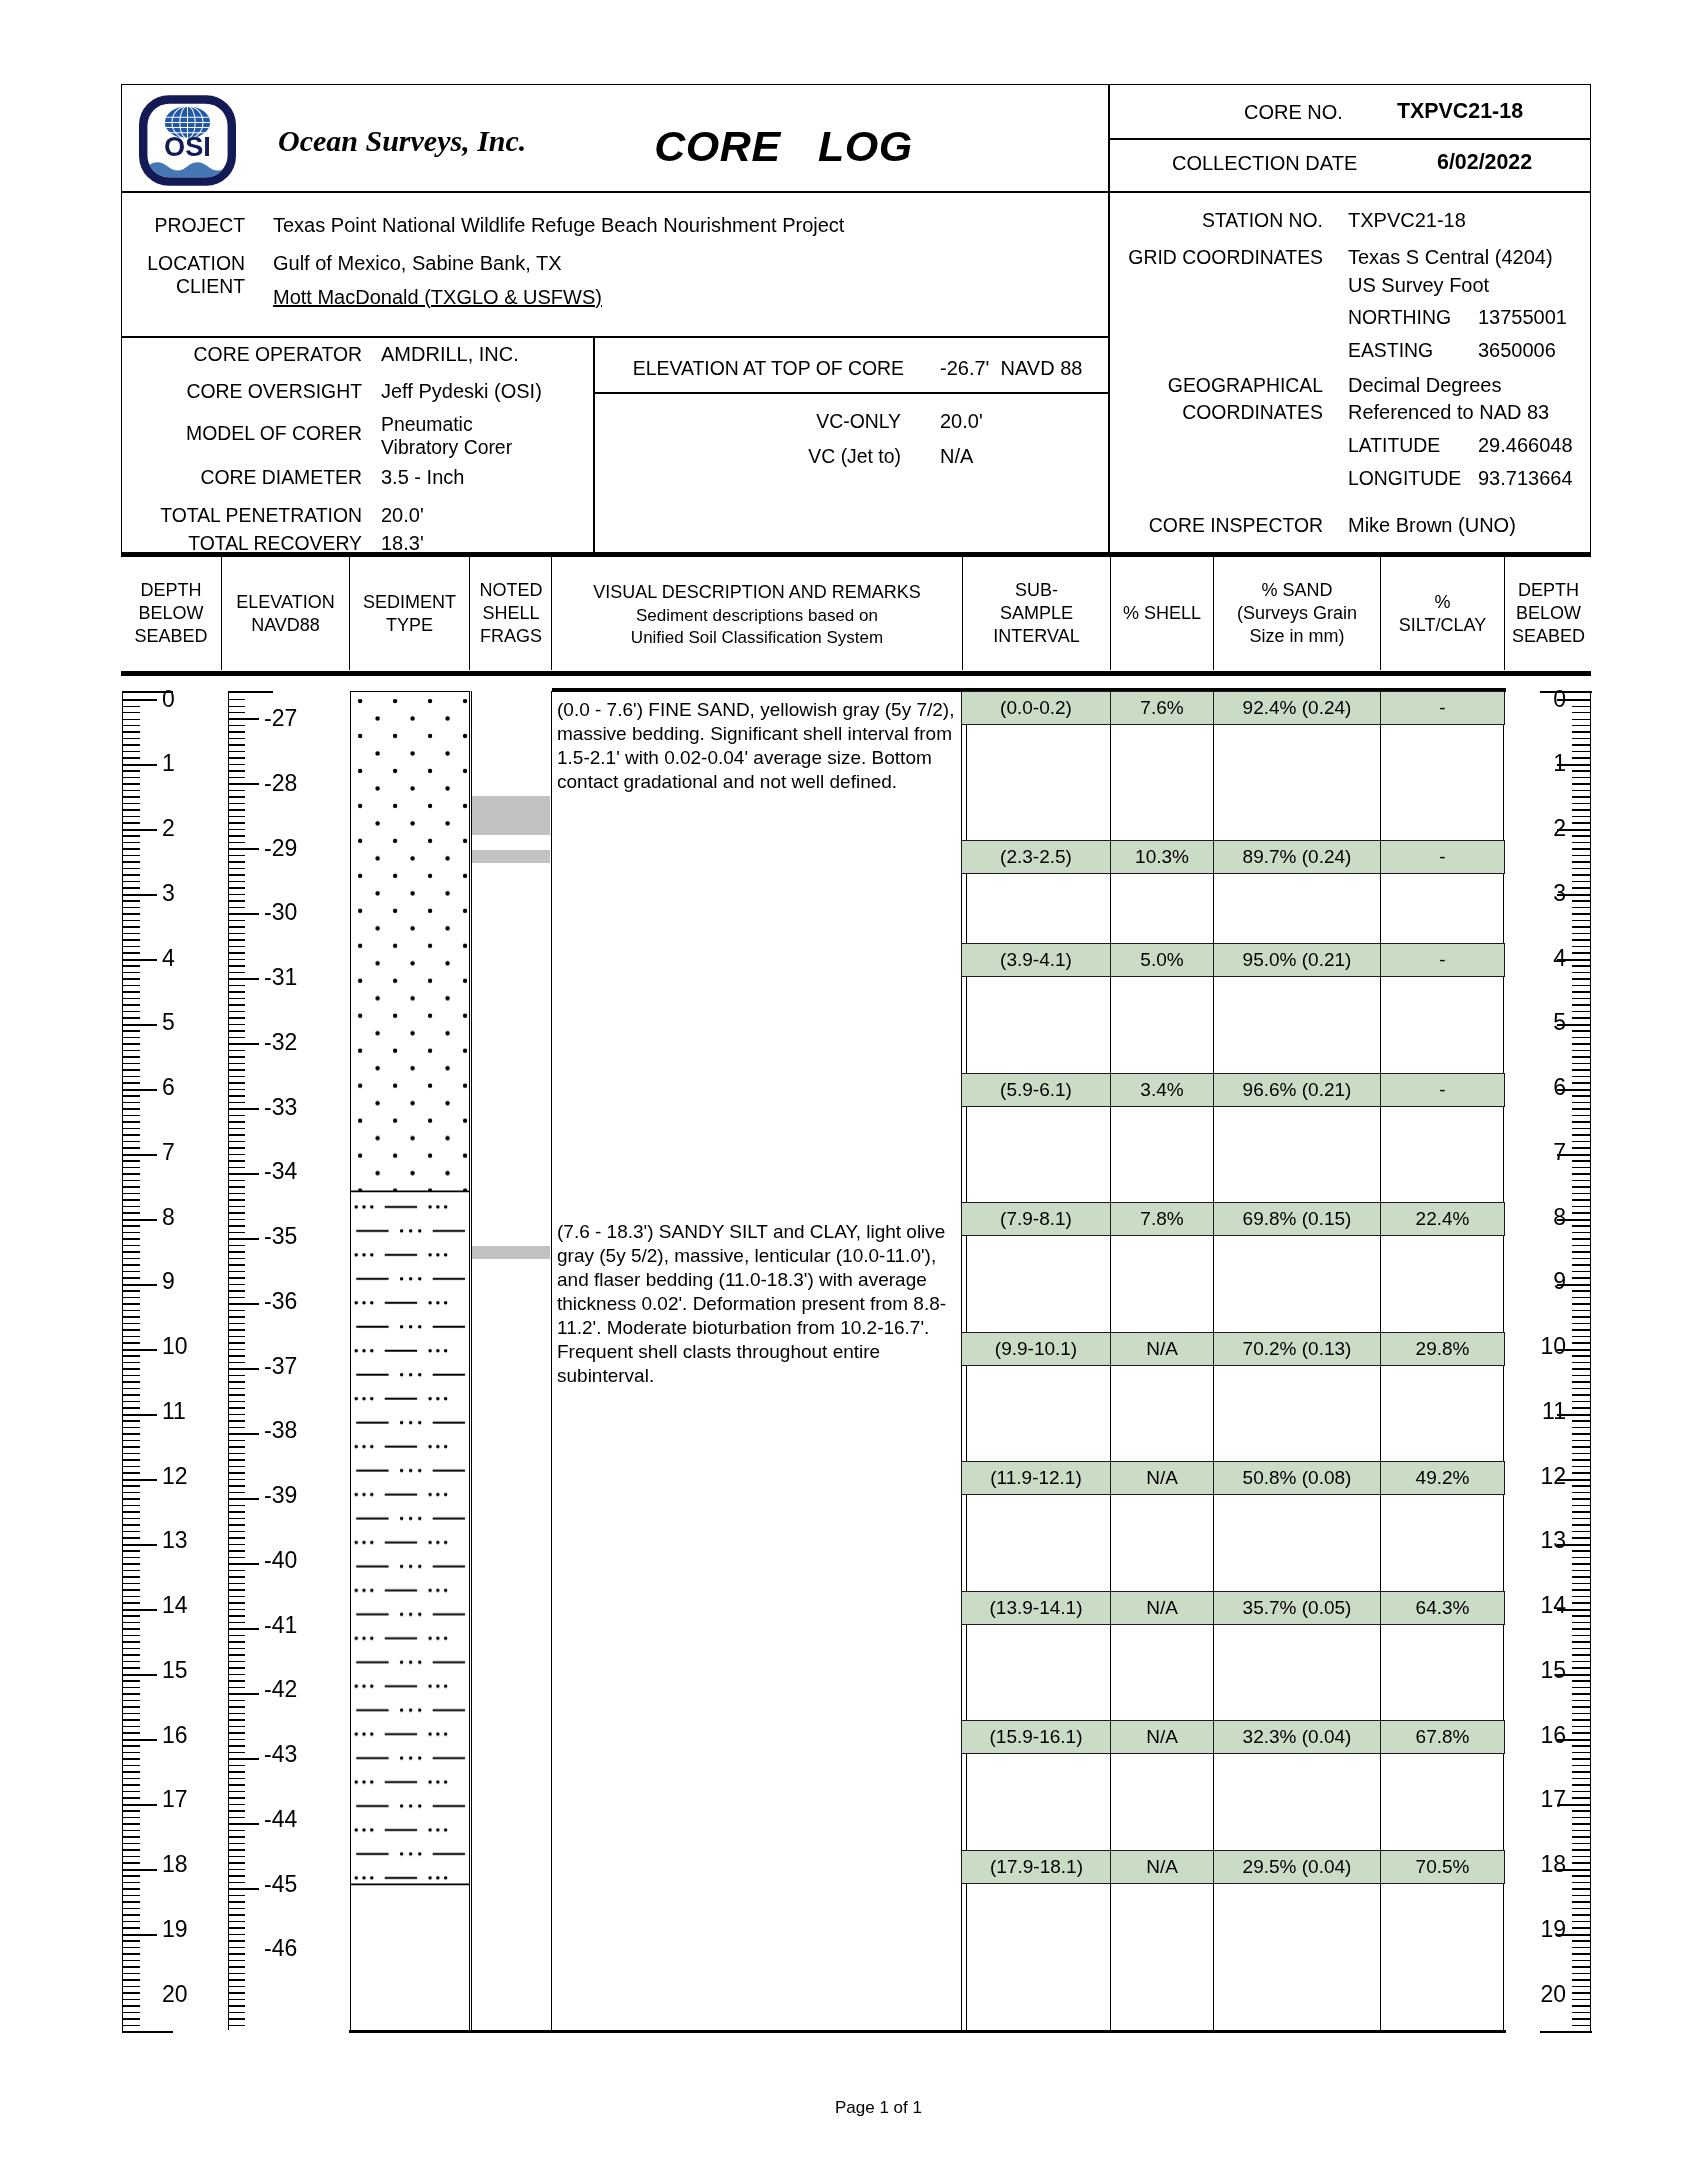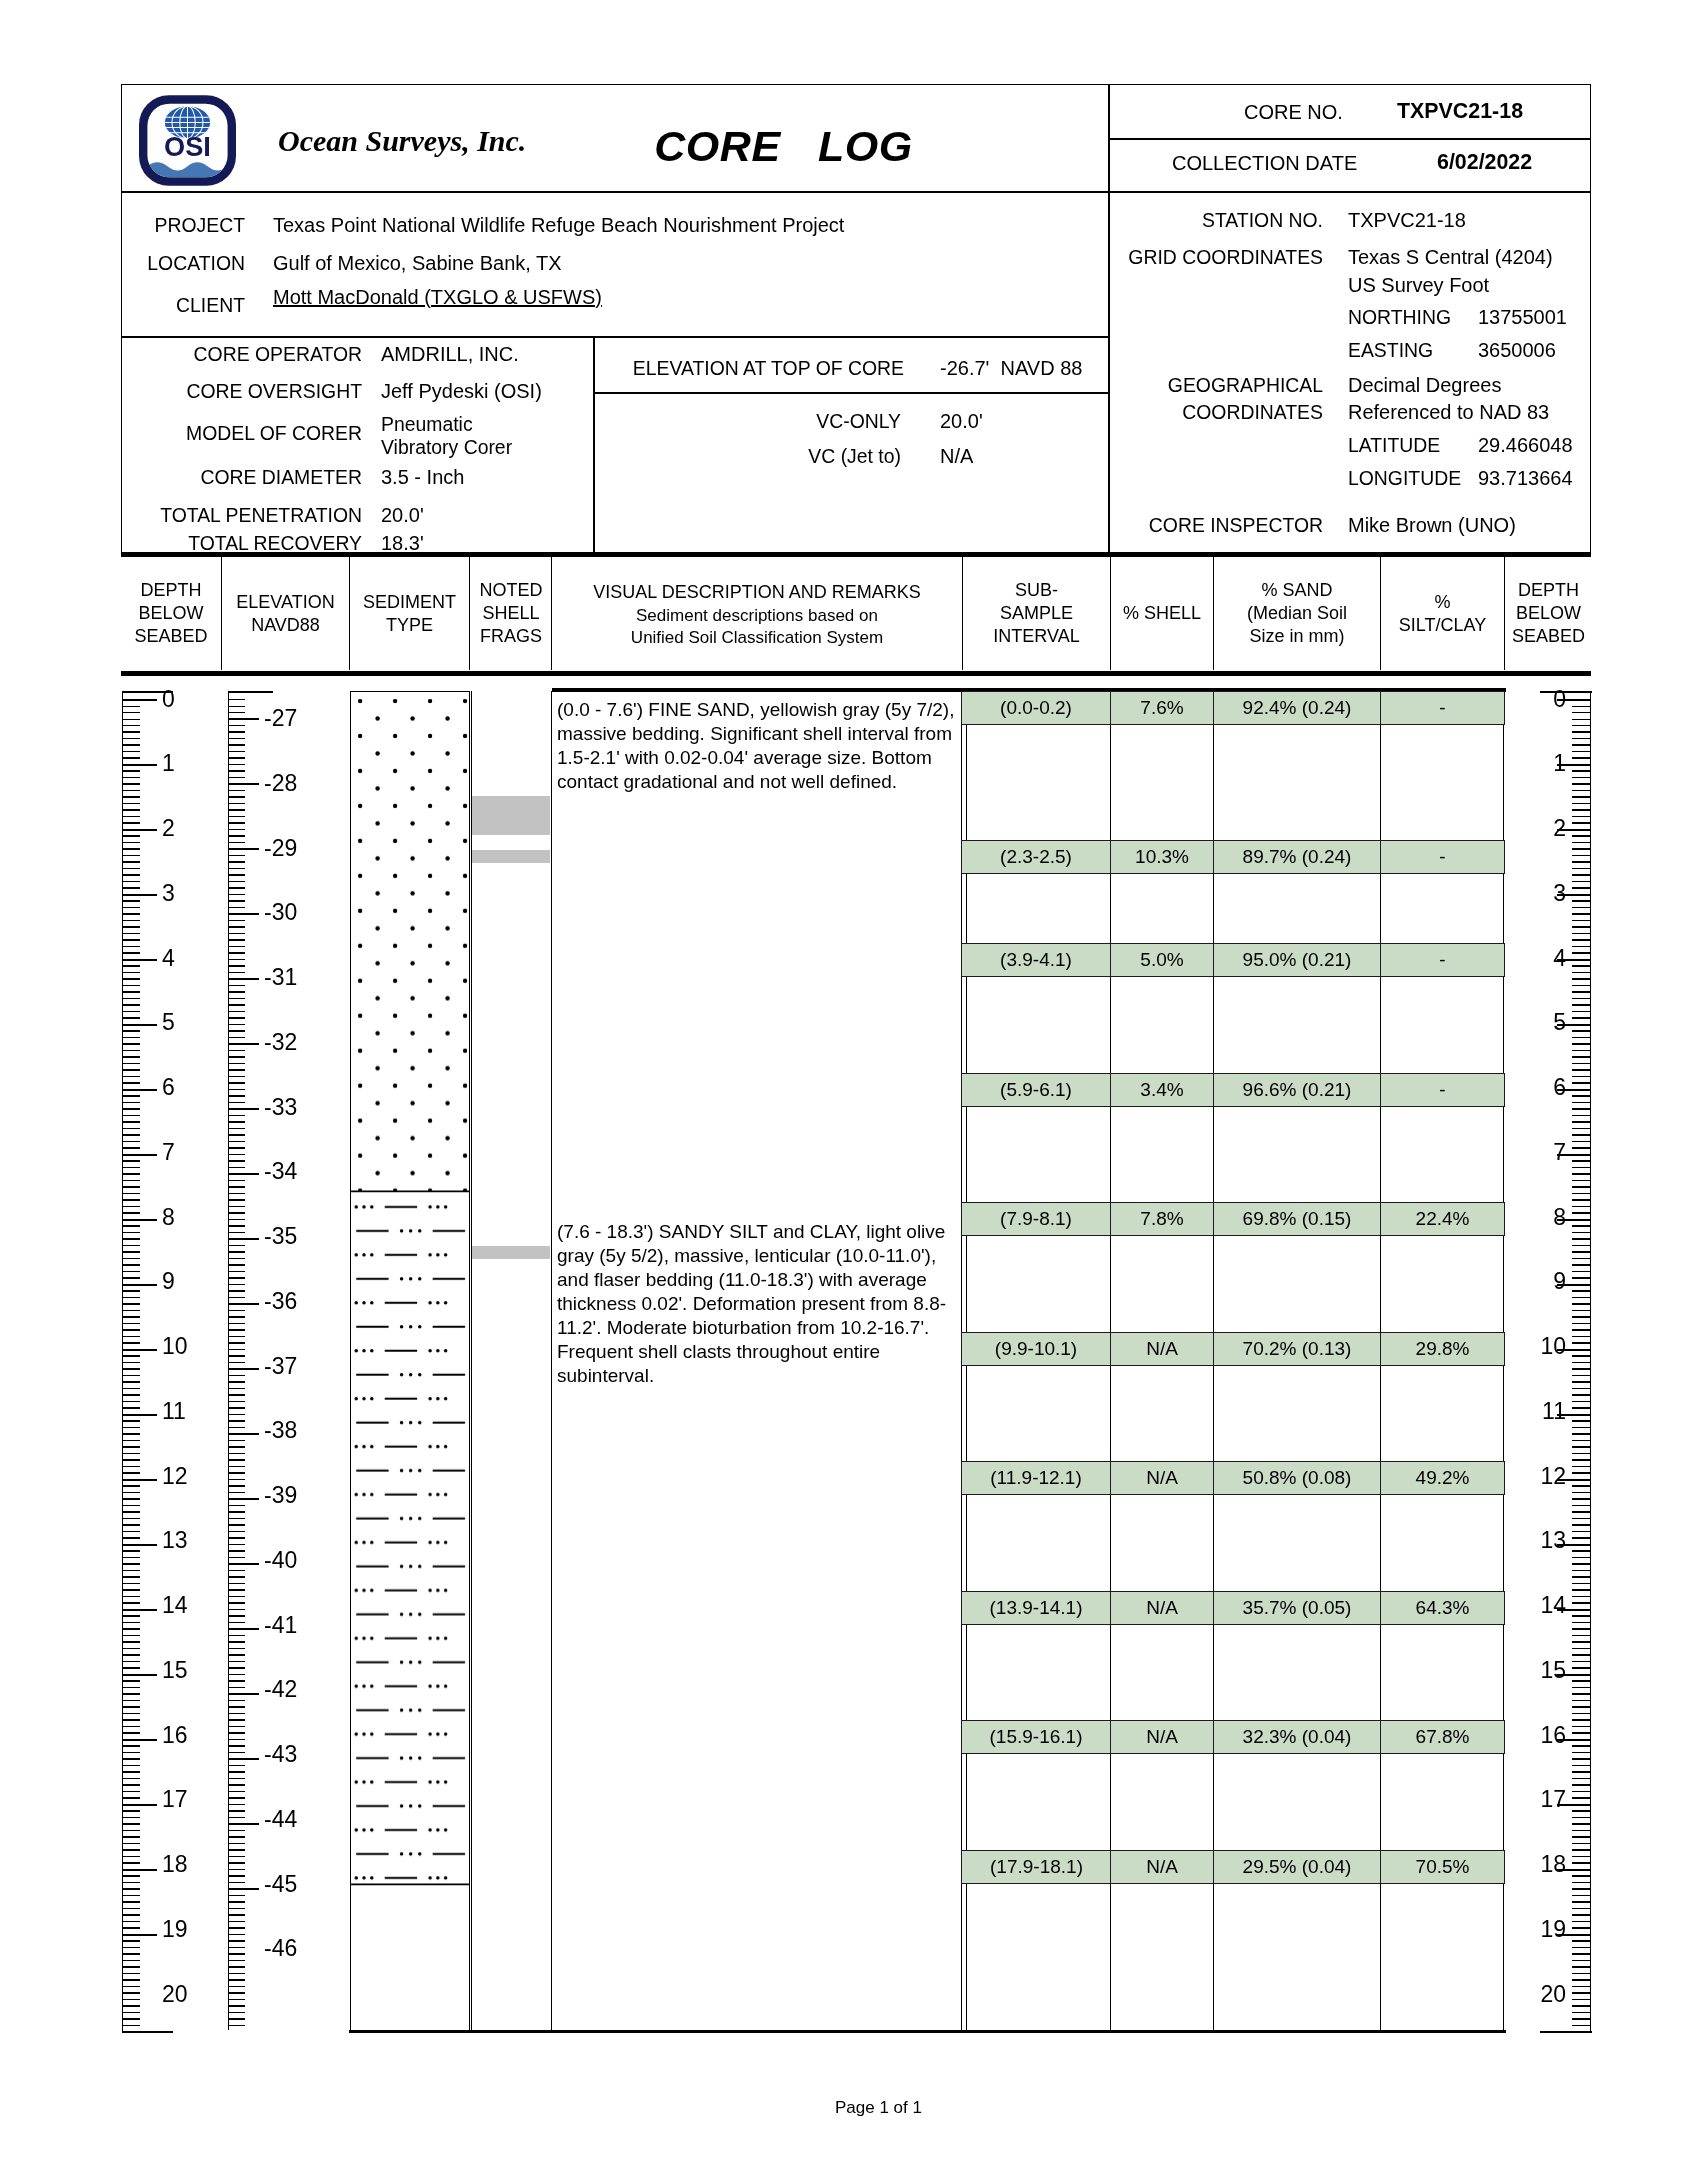--- a/index.html
+++ b/index.html
@@ -85,21 +85,21 @@
   <div class="block" style="left:121px;top:192px;width:1470px;height:361px;"></div>
   <div class="vline" style="left:1108px;top:192px;height:361px;"></div>
   <div class="hline" style="left:121px;top:336px;width:987px;"></div>
   <div class="vline" style="left:593px;top:336px;height:216px;"></div>
   <div class="hline" style="left:593px;top:392px;width:515px;"></div>
 
   <div class="abs lab30 rt" style="left:121px;top:212px;width:124px;">PROJECT</div>
   <div class="abs val30 nw" style="left:273px;top:212px;">Texas Point National Wildlife Refuge Beach Nourishment Project</div>
   <div class="abs lab30 rt" style="left:121px;top:250px;width:124px;">LOCATION</div>
   <div class="abs val30 nw" style="left:273px;top:250px;">Gulf of Mexico, Sabine Bank, TX</div>
-  <div class="abs lab30 rt" style="left:121px;top:292px;width:124px;">CLIENT</div>
+  <div class="abs lab30 rt" style="left:121px;top:273px;width:124px;">CLIENT</div>
   <div class="abs val30 nw" style="left:273px;top:284px;text-decoration:underline;">Mott MacDonald (TXGLO &amp; USFWS)</div>
 
   <div class="abs lab30 rt" style="left:129px;top:341px;width:233px;">CORE OPERATOR</div>
   <div class="abs val30 nw" style="left:381px;top:341px;">AMDRILL, INC.</div>
   <div class="abs lab30 rt" style="left:129px;top:378px;width:233px;">CORE OVERSIGHT</div>
   <div class="abs val30 nw" style="left:381px;top:378px;">Jeff Pydeski (OSI)</div>
   <div class="abs lab30 rt" style="left:129px;top:420px;width:233px;">MODEL OF CORER</div>
   <div class="abs preline" style="left:381px;top:413px;font-size:19.4px;line-height:23px;">Pneumatic
 Vibratory Corer</div>
   <div class="abs lab30 rt" style="left:129px;top:464px;width:233px;">CORE DIAMETER</div>
@@ -150,21 +150,21 @@
     <div class="band-cell preline" style="left:842px;width:148px;">SUB-
 SAMPLE
 INTERVAL</div>
     <div class="band-cell" style="left:431px;width:411px;flex-direction:column;">
       <div class="preline" style="font-size:18px;line-height:26px;">VISUAL DESCRIPTION AND REMARKS</div>
       <div class="preline" style="font-size:17px;line-height:22px;">Sediment descriptions based on
 Unified Soil Classification System</div>
     </div>
     <div class="band-cell preline" style="left:990px;width:103px;">% SHELL</div>
     <div class="band-cell preline" style="left:1093px;width:167px;">% SAND
-(Median Soil
+(Surveys Grain
 Size in mm)</div>
     <div class="band-cell preline" style="left:1260px;width:124px;">%
 SILT/CLAY</div>
     <div class="band-cell preline" style="left:1384px;width:87px;border-right:0;">DEPTH
 BELOW
 SEABED</div>
   </div>
 
   <div class="spine" style="left:122px;top:691px;height:1342px;"></div>
   <div class="cap" style="left:122px;top:691px;width:51px;"></div>

